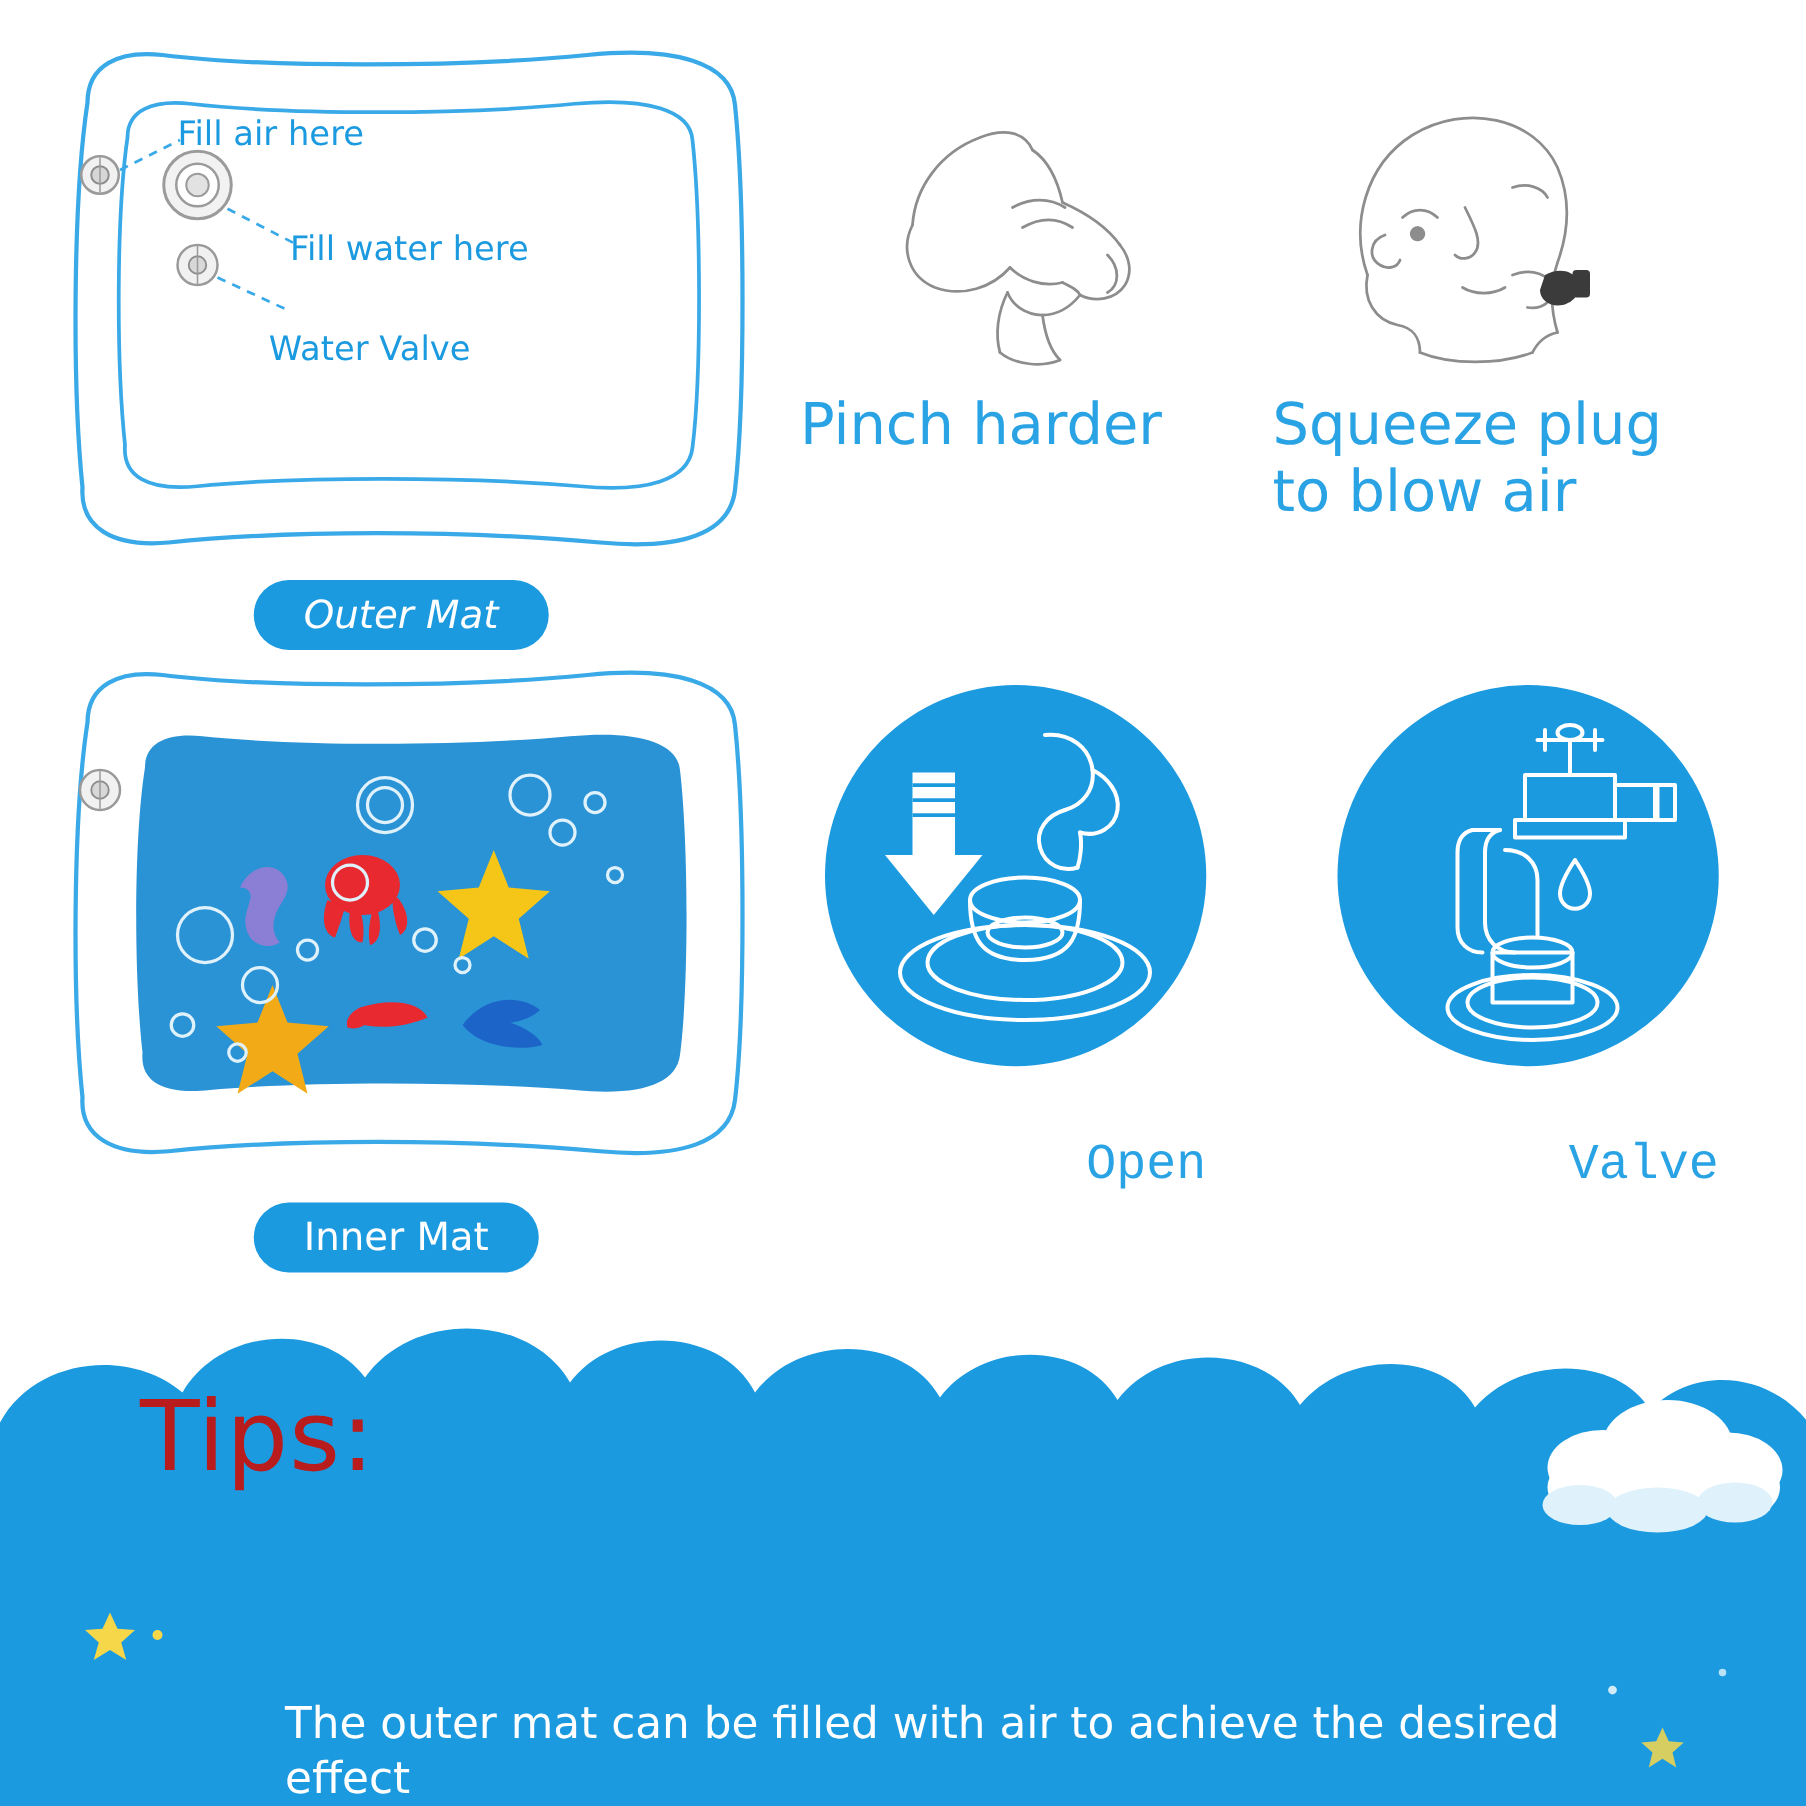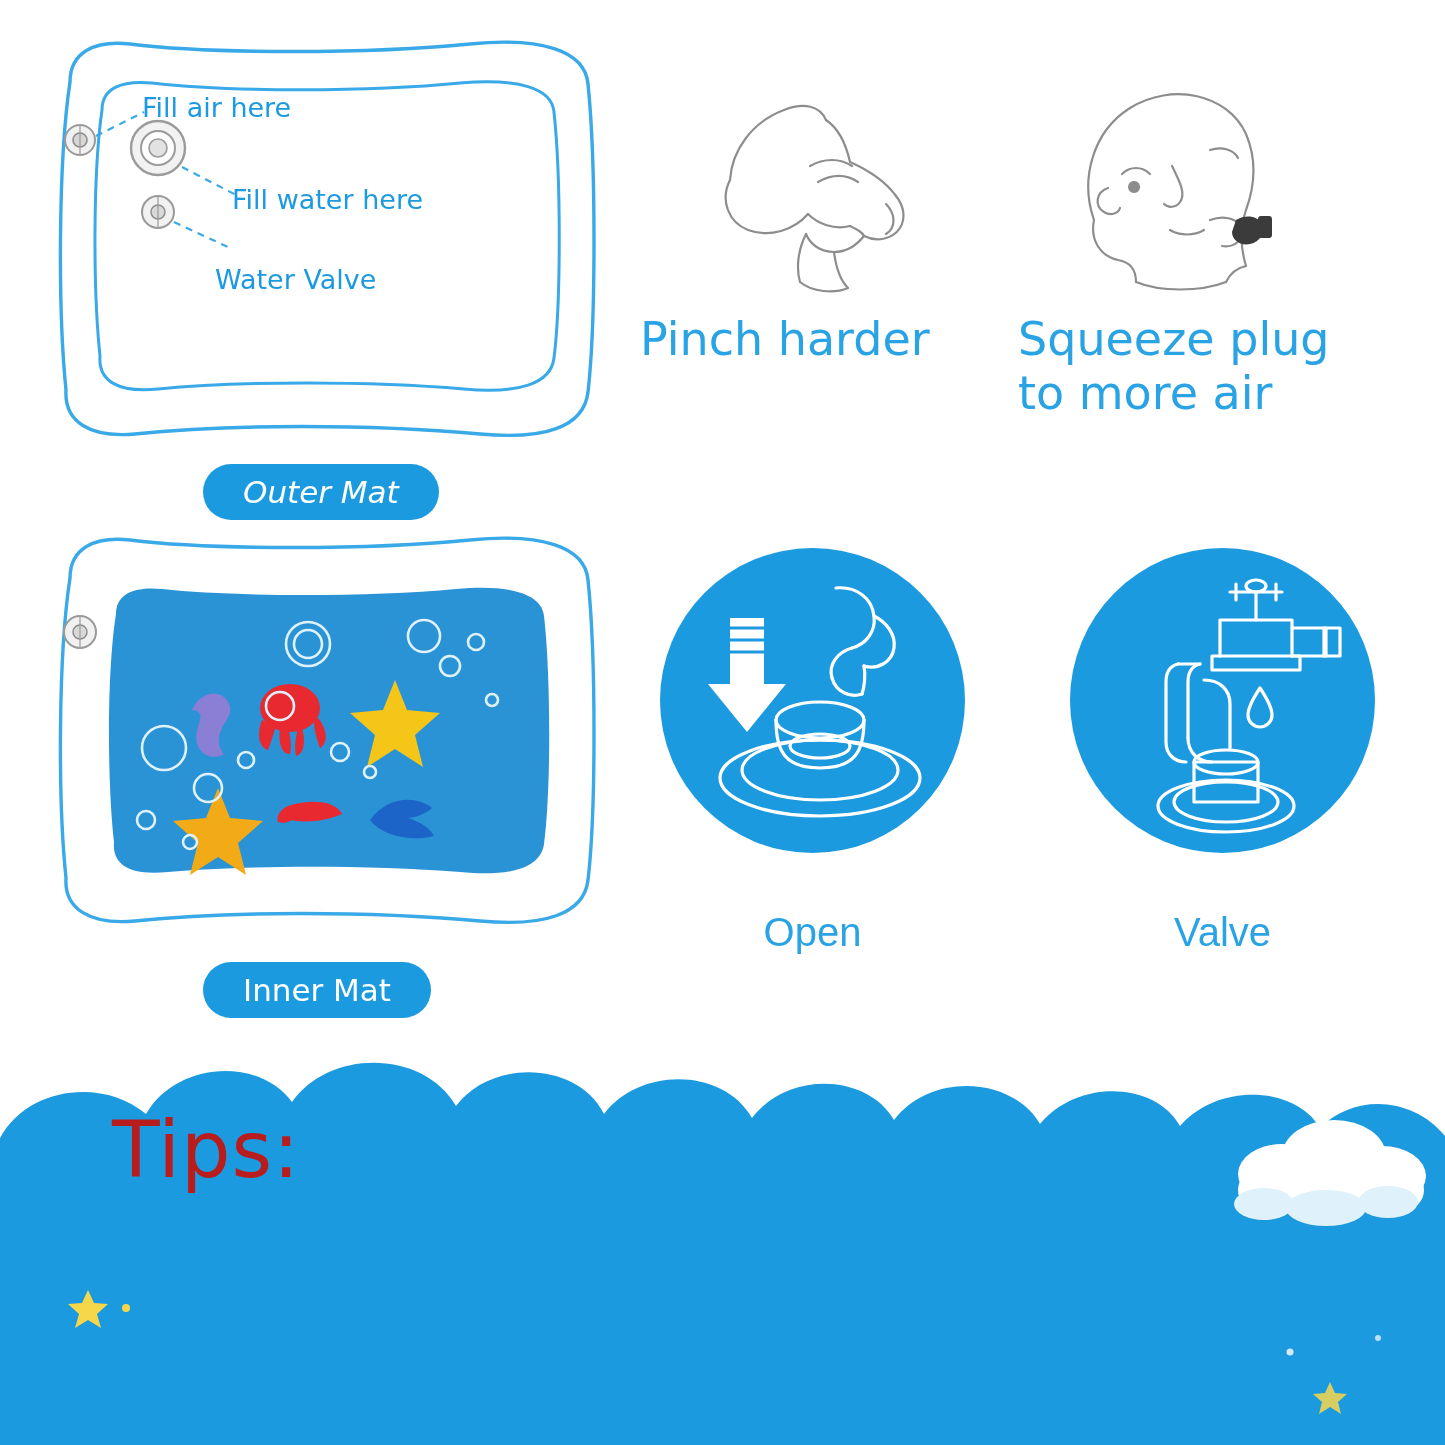--- a/index.html
+++ b/index.html
@@ -79,23 +79,23 @@
     border-radius: 50%;
     background: #1c9ae0;
   }
   .circle.open { left: 660px; top: 548px; width: 305px; height: 305px; }
   .circle.fill { left: 1070px; top: 548px; width: 305px; height: 305px; }
 
   .circle-caption {
     position: absolute;
     color: #2aa3e5;
     font-size: 40px;
-    text-align: center;
+    text-align: right;
     width: 305px;
-    font-family: Liberation Sans, sans-serif;
+    font-family: Liberation Mono, monospace;
   }
   .circle-caption.open { left: 660px; top: 910px; }
   .circle-caption.fill { left: 1070px; top: 910px; }
 
   
   .band {
     position: absolute;
     left: 0;
     top: 1052px;
     width: 1445px;
@@ -265,21 +265,21 @@
       <path d="M150,80 C162,76 174,80 178,88"></path>
     </g>
 
     <g>
       <path d="M176,150 c10,-6 22,-4 26,4 4,8 -2,18 -12,20 -10,2 -18,-4 -18,-12 z" fill="#3b3b3b"></path>
       <rect x="198" y="146" width="14" height="22" rx="3" fill="#3b3b3b"></rect>
     </g>
   </svg>
 
   <div class="sketch-caption squeeze">Squeeze plug
-to more air</div>
+to blow air</div>
 
   <div class="circle open">
     <svg width="305" height="305" viewBox="0 0 305 305">
       <g fill="none" stroke="#ffffff" stroke-width="3.2" stroke-linecap="round" stroke-linejoin="round">
 
         <path d="M176,40 C196,38 212,50 214,68 C216,84 206,96 192,100"></path>
         <path d="M192,100 C178,104 168,116 172,130"></path>
         <path d="M214,68 C226,74 236,86 234,100 C232,114 218,122 204,118"></path>
         <path d="M172,130 C176,144 190,150 202,146"></path>
         <path d="M204,118 C206,128 204,140 202,146"></path>
@@ -364,14 +364,15 @@
         <ellipse cx="1382" cy="124" rx="44" ry="30" fill="#ffffff"></ellipse>
         <rect x="1238" y="118" width="186" height="40" rx="20" fill="#ffffff"></rect>
         <ellipse cx="1264" cy="152" rx="30" ry="16" fill="#dff1fb"></ellipse>
         <ellipse cx="1326" cy="156" rx="40" ry="18" fill="#dff1fb"></ellipse>
         <ellipse cx="1388" cy="150" rx="30" ry="16" fill="#dff1fb"></ellipse>
       </g>
     </svg>
   </div>
 
   <div class="tips-title">Tips:</div>
+  <div class="tip-line two">The outer mat can be filled with air to achieve the desired effect</div>
 
 </div>
 
 </body></html>

